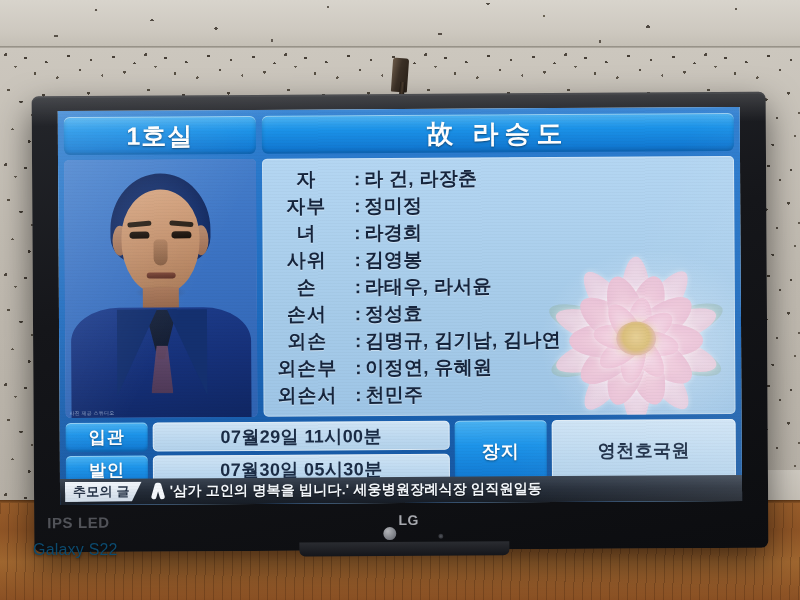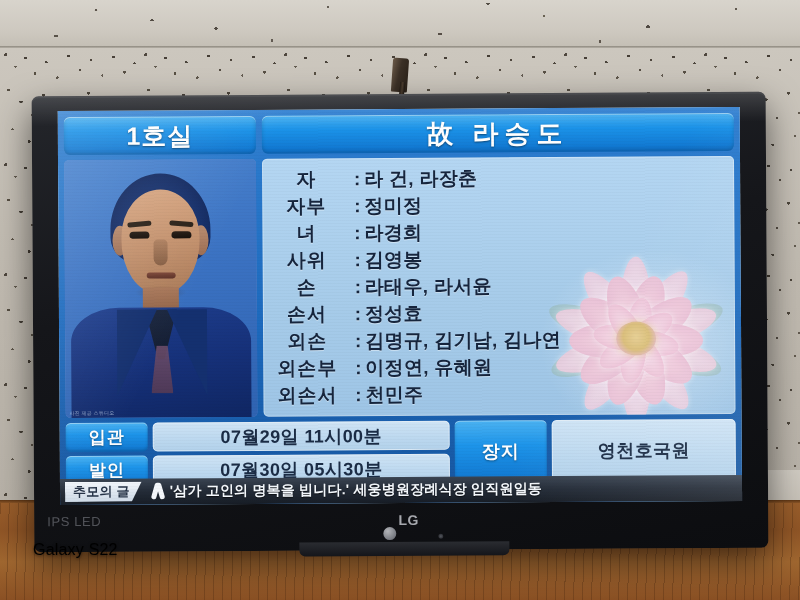--- a/index.html
+++ b/index.html
@@ -133,21 +133,21 @@
   }
   
   .bezel-gloss {
     position:absolute; left:0; top:0; width:734px; height:30px;
     background: linear-gradient(180deg, rgba(255,255,255,.16), rgba(255,255,255,0));
     border-radius: 7px 7px 0 0;
     pointer-events:none;
   }
   .bezel-label {
     position:absolute; left:13px; top:418px;
-    font-size:13px; letter-spacing:.6px; font-weight:normal;
+    font-size:15px; letter-spacing:.6px; font-weight:bold;
     color:#6d6f76; opacity:.7;
   }
   .lg-logo {
     position:absolute; left:0; top:418px; width:734px;
     text-align:center;
     font-size:14px; font-weight:bold; letter-spacing:.5px;
     color:#c8cad0; opacity:.82;
   }
   .lg-logo .lg-circle {
     display:inline-block; width:13px; height:13px; border-radius:50%;
@@ -431,21 +431,21 @@
   .ribbon::after  { left:8px; transform: rotate(-16deg); }
   .ticker-text {
     color:#f4f8fc; font-size:14px; font-weight:bold;
     white-space:nowrap; letter-spacing:.2px;
     text-shadow: 0 1px 1px rgba(0,0,0,.6);
   }
 
   
   .watermark {
     position:absolute; left:33px; top:541px;
-    color:#000000; font-size:16px;
+    color:#0c4a6e; font-size:16px;
     letter-spacing:.2px;
     text-shadow: 0 1px 3px rgba(0,0,0,.55);
   }
 </style>
 </head>
 <body>
 
 <div id="scene">
 
   <div class="wall-upper"></div>

